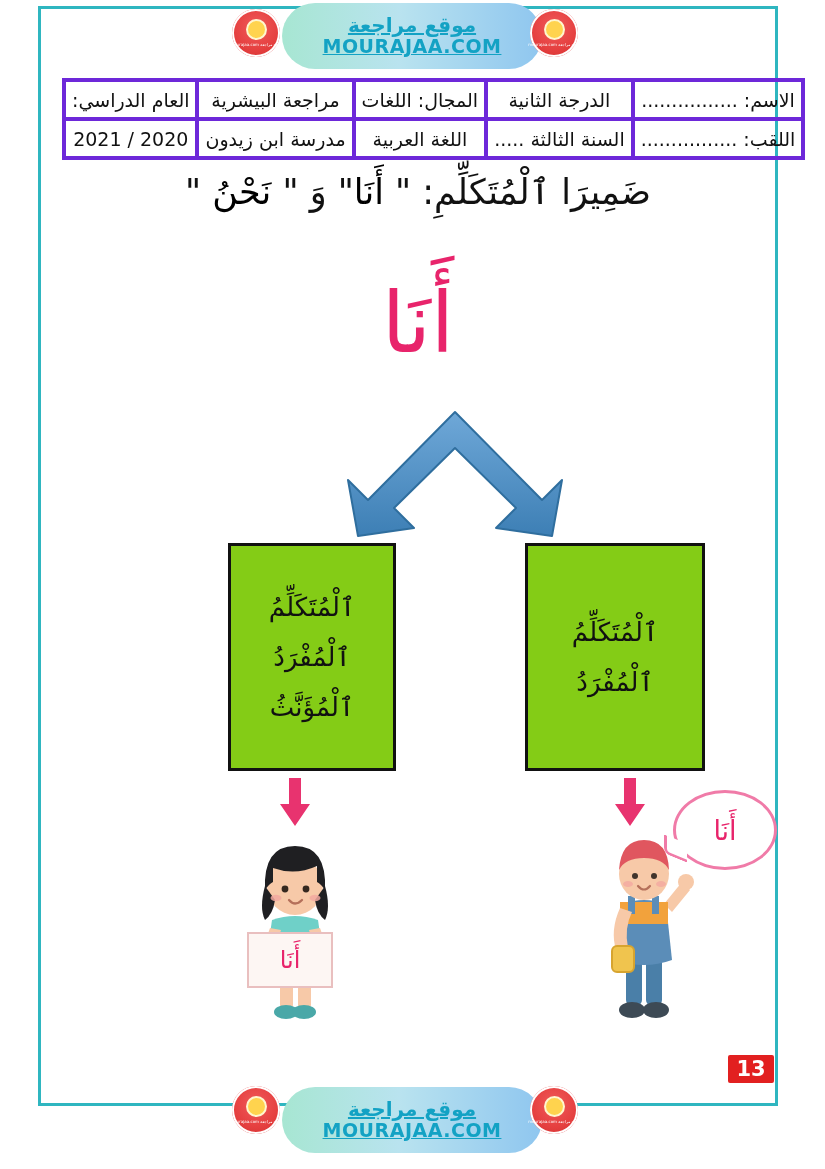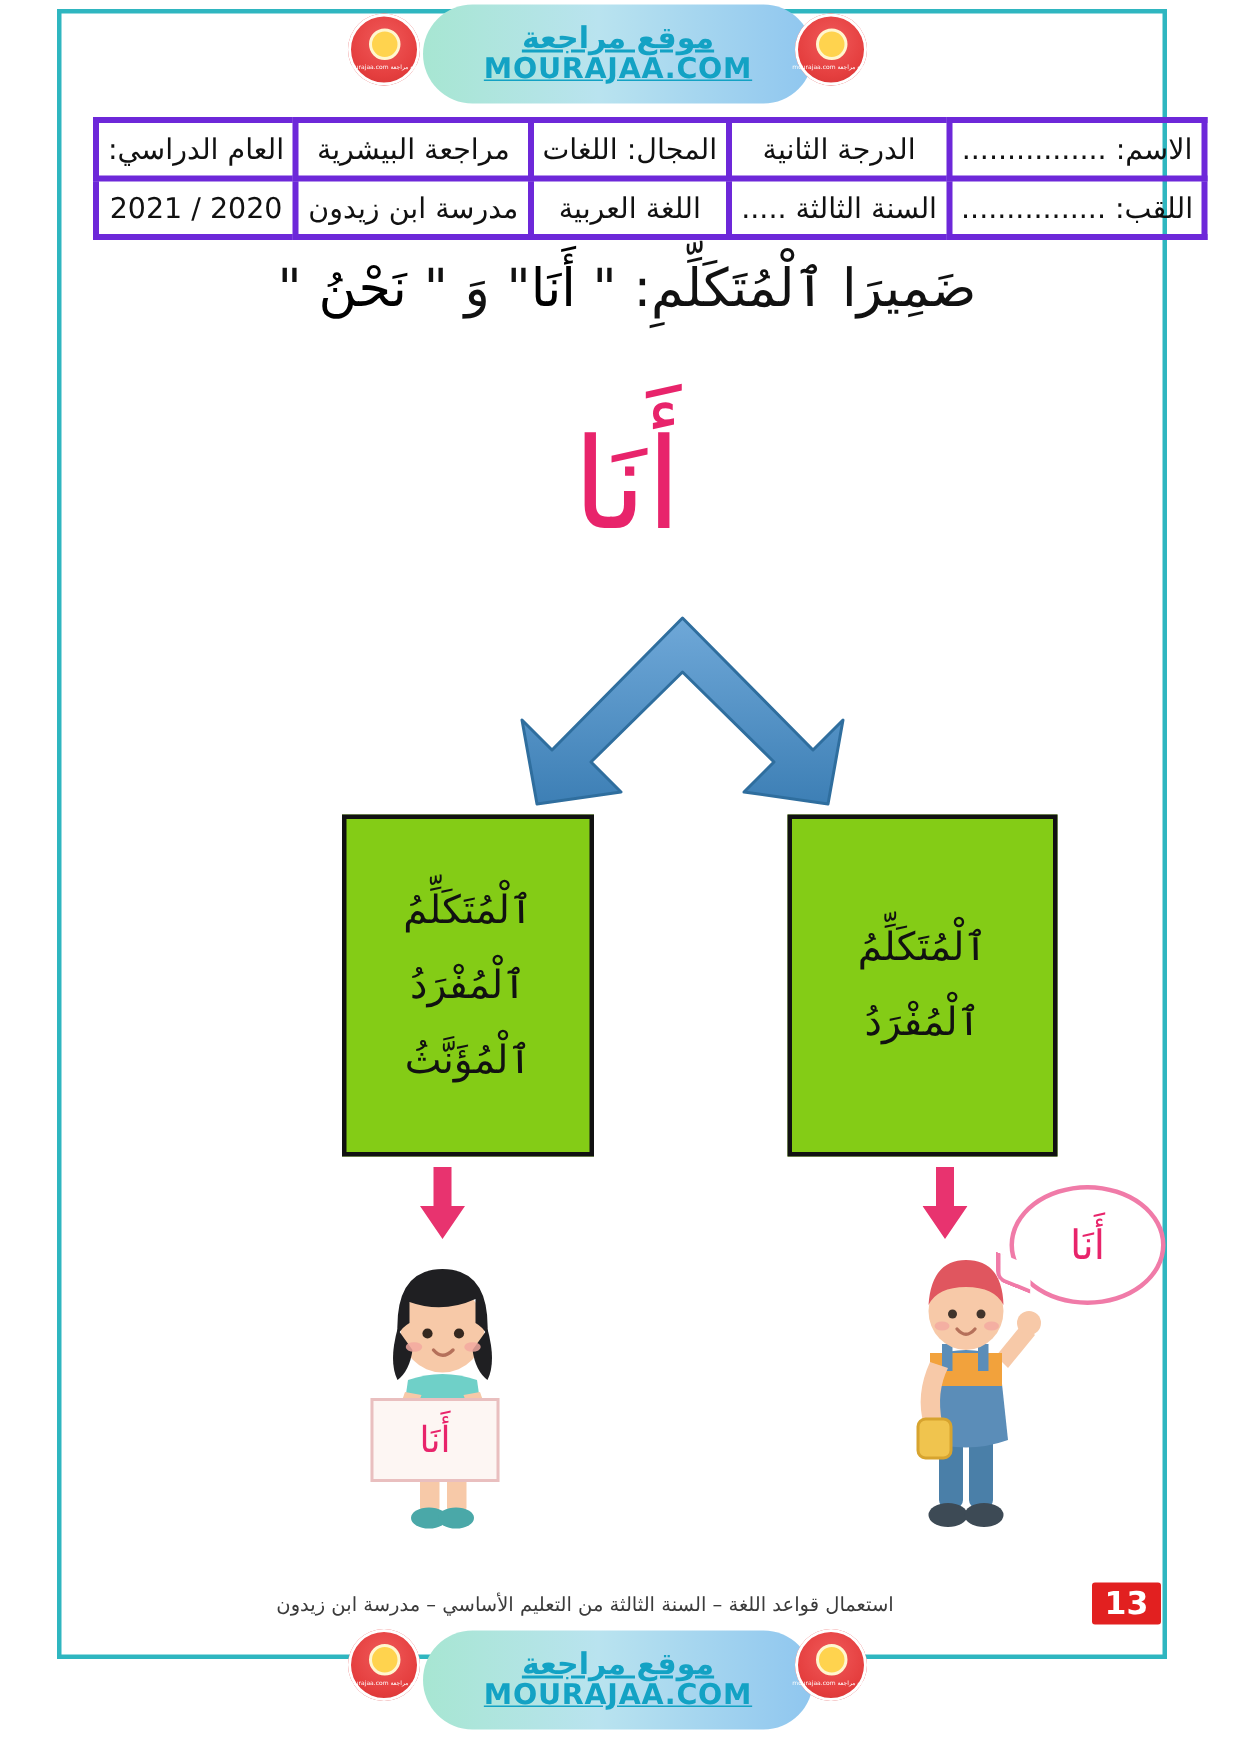--- a/index.html
+++ b/index.html
@@ -399,21 +399,20 @@
       <ellipse cx="44" cy="66" rx="5.5" ry="3.2" fill="#f3a9a0" opacity=".85"></ellipse>
       <ellipse cx="83" cy="66" rx="5.5" ry="3.2" fill="#f3a9a0" opacity=".85"></ellipse>
       <path d="M57 68 q6 7 13 0" stroke="#b5705a" stroke-width="2.3" fill="none" stroke-linecap="round"></path>
     </svg>
   </div>
 
   <div class="sign">
     <span>أَنَا</span>
   </div>
 
-  <div class="footer-note">استعمال قواعد اللغة – السنة الثالثة من التعليم الأساسي – مدرسة ابن زيدون</div>
   <div class="page-num">13</div>
 
   <div class="banner banner-top">
     <div class="banner-l1">موقع مراجعة</div>
     <div class="banner-l2">MOURAJAA.COM</div>
   </div>
   <div class="logo-badge logo-tl">
     <div class="dot"></div>
     <div class="cap">موقع مراجعة mourajaa.com</div>
   </div>

